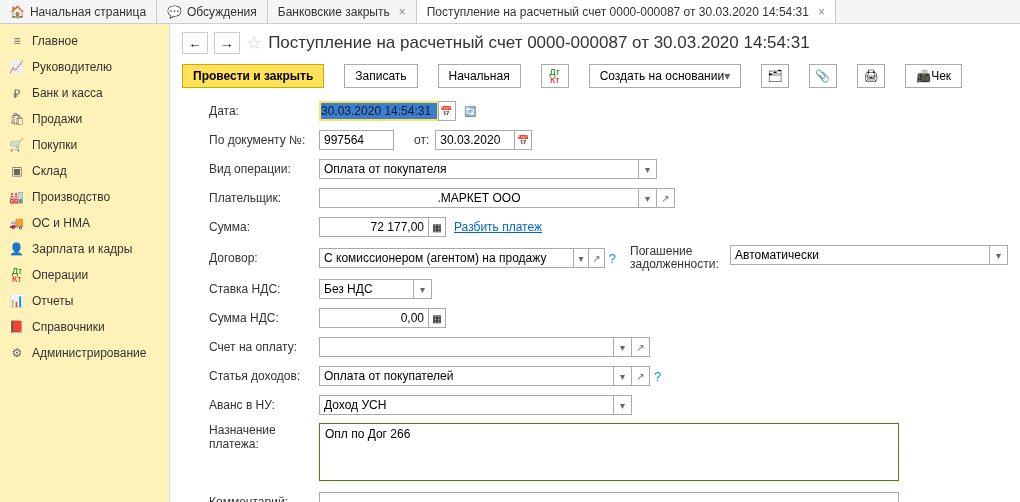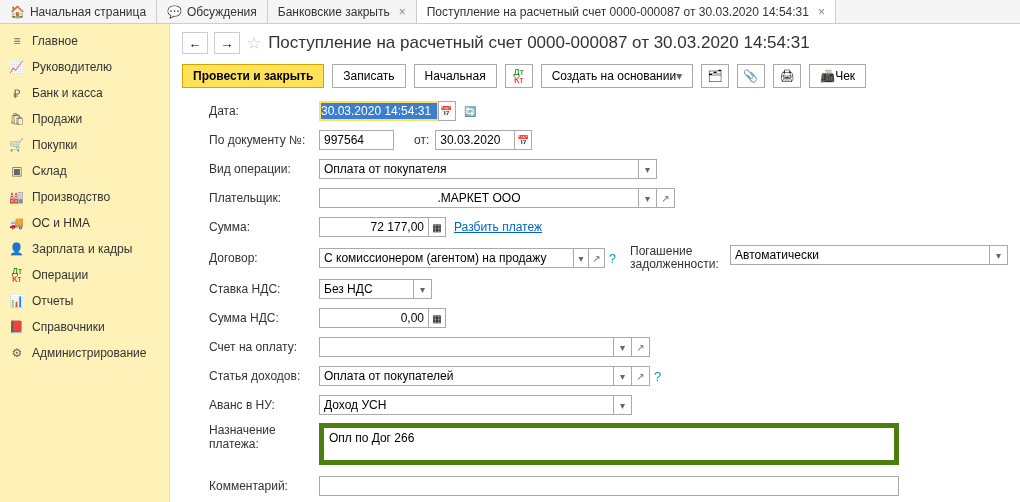--- a/index.html
+++ b/index.html
@@ -10,40 +10,40 @@
 .tab-close { margin-left: 4px; color: #888; font-size: 12px; }
 .main { display: flex; height: calc(100% - 24px); }
 .sidebar { width: 170px; background: #fef2b8; border-right: 1px solid #ddd; padding-top: 4px; }
 .sidebar-item { display: flex; align-items: center; padding: 6px 10px; gap: 8px; cursor: pointer; }
 .sidebar-icon { width: 14px; height: 14px; display: inline-flex; align-items: center; justify-content: center; color: #666; }
 .content { flex: 1; padding: 8px 12px; overflow: auto; }
 .header-row { display: flex; align-items: center; gap: 6px; margin-bottom: 10px; }
 .nav-btn { border: 1px solid #ccc; background: #fff; width: 26px; height: 22px; display: inline-flex; align-items: center; justify-content: center; cursor: pointer; }
 .star-icon { color: #ccc; font-size: 18px; }
 .page-title { font-size: 17px; font-weight: normal; }
-.toolbar { display: flex; gap: 8px; align-items: center; margin-bottom: 12px; }
+.toolbar { display: flex; gap: 20px; align-items: center; margin-bottom: 12px; }
 .btn { border: 1px solid #aaa; background: #fff; padding: 4px 10px; cursor: pointer; font-size: 12px; height: 24px; display: inline-flex; align-items: center; }
 .btn-primary { background: #ffe15a; border: 1px solid #d4a500; font-weight: bold; }
 .btn-icon { width: 28px; padding: 0; justify-content: center; }
 .btn-dropdown::after { content: " ▾"; color: #666; }
 .form-row { display: flex; align-items: center; margin-bottom: 7px; min-height: 22px; margin-left: 27px; }
 .form-label { width: 110px; flex-shrink: 0; }
 .input { border: 1px solid #aaa; padding: 2px 4px; height: 20px; font-size: 12px; background: #fff; }
 .input-date { width: 120px; }
-.input-date-sel { background: #3a7ed0; color: #ffffff; border: 2px solid #ffe15a; padding: 1px 0; }
+.input-date-sel { background: #3a7ed0; color: #0f172a; border: 2px solid #ffe15a; padding: 1px 0; }
 .input-num { width: 75px; }
 .input-amount { width: 110px; text-align: right; }
 .input-wide { width: 295px; }
 .input-wide2 { width: 320px; }
 .input-vat { width: 95px; }
 .select-btn { border: 1px solid #aaa; border-left: none; background: #fff; width: 18px; height: 20px; display: inline-flex; align-items: center; justify-content: center; cursor: pointer; font-size: 10px; color: #666; }
 .cal-btn { border: 1px solid #aaa; background: #fff; width: 18px; height: 20px; margin-left: -1px; display: inline-flex; align-items: center; justify-content: center; cursor: pointer; font-size: 10px; }
 .link { color: #0066cc; text-decoration: underline; cursor: pointer; margin-left: 8px; }
 .help-icon { color: #0099cc; margin-left: 4px; cursor: pointer; font-size: 13px; }
-.textarea { border: 5px solid #4d7c0f; width: 580px; height: 42px; padding: 3px 5px; font-size: 12px; resize: none; font-family: Arial; }
+.textarea { border: 1px solid #4d7c0f; width: 580px; height: 58px; padding: 3px 5px; font-size: 12px; resize: none; font-family: Arial; }
 .gap-label { margin-left: 20px; margin-right: 6px; text-align: center; }
 .dtkt { font-size: 9px; line-height: 8px; }
 .dtkt .d { color: green; }
 .dtkt .k { color: red; }
 .right-group { display: flex; align-items: flex-start; margin-left: 14px; }
 .right-label { width: 100px; line-height: 13px; }
 </style>
 </head>
 <body>
 

